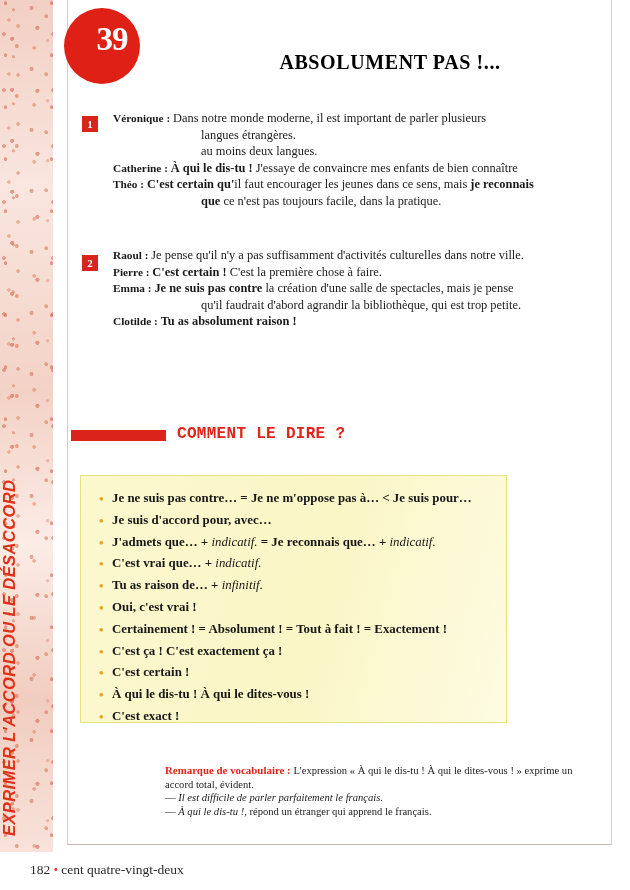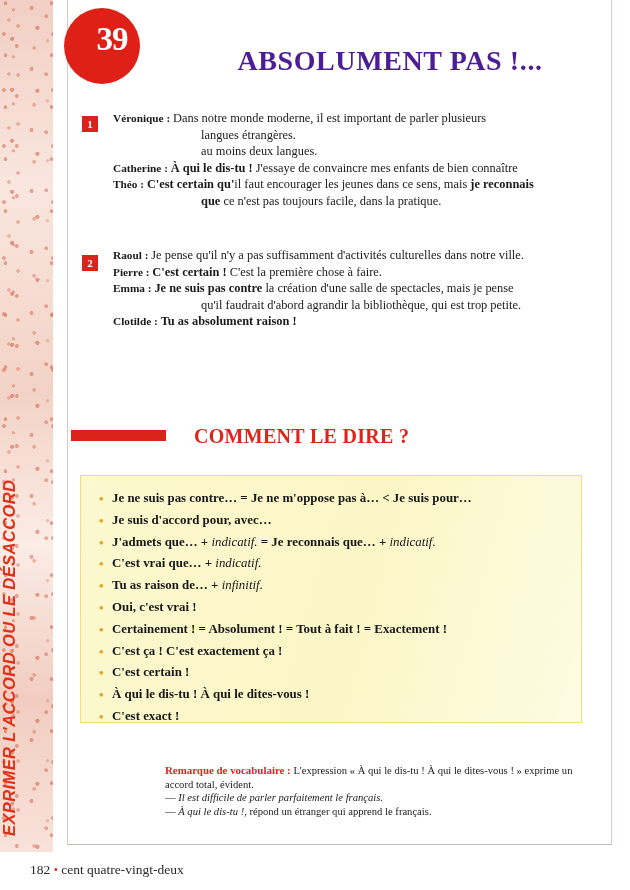--- a/index.html
+++ b/index.html
@@ -92,27 +92,27 @@
     font-family: "Liberation Serif", serif;
     font-weight: bold;
     font-size: 33px;
     color: #ffffff;
     z-index: 4;
     letter-spacing: -1px;
   }
   #page-title {
     position: absolute;
     left: 180px;
-    top: 26px;
+    top: 38px;
     width: 420px;
     text-align: center;
     font-family: "Liberation Serif", serif;
     font-weight: bold;
-    font-size: 28px;
-    color: #4c1d95;
+    font-size: 20px;
+    color: #000000;
     letter-spacing: .6px;
   }
 
   
   .dialogue-block { position: absolute; }
   .dlg-badge {
     position: absolute;
     width: 16px; height: 16px;
     background: #d8241c;
     color: #fff;
@@ -148,34 +148,33 @@
     left: 71px;
     top: 430px;
     width: 95px;
     height: 11px;
     background: #da241b;
   }
   #section-title {
     position: absolute;
     left: 177px;
     top: 425px;
-    font-family: Liberation Serif, serif;
-    font-weight: bold;
-    font-size: 20px;
+    font-family: Liberation Mono, monospace;
+    font-weight: bold;
+    font-size: 16px;
     color: #e0241a;
     letter-spacing: .3px;
-    margin-left: 17px;
   }
 
   
   #expression-box {
     position: absolute;
     left: 80px;
     top: 475px;
-    width: 502px;
+    width: 427px;
     height: 248px;
     box-sizing: border-box;
     background: linear-gradient(105deg, #fcf8cf 0%, #fbf6c6 55%, #fdfbe2 100%);
     border: 1px solid #ece07e;
     padding: 12px 0 0 18px;
   }
   .expr-item {
     font-size: 12.9px;
     font-weight: bold;
     line-height: 21.8px;

